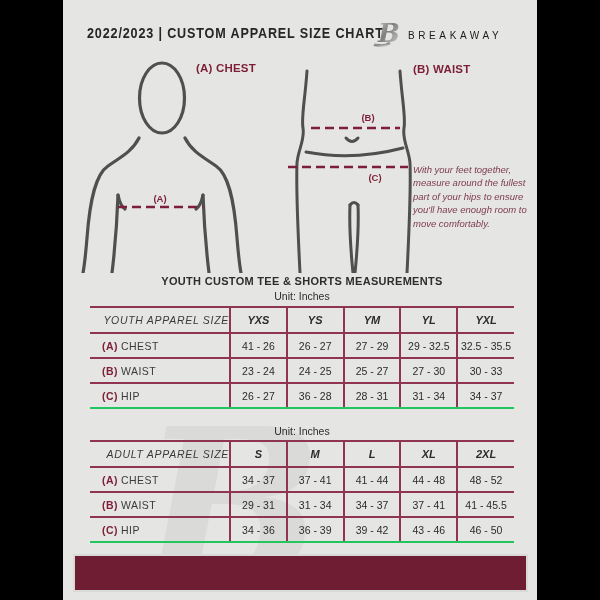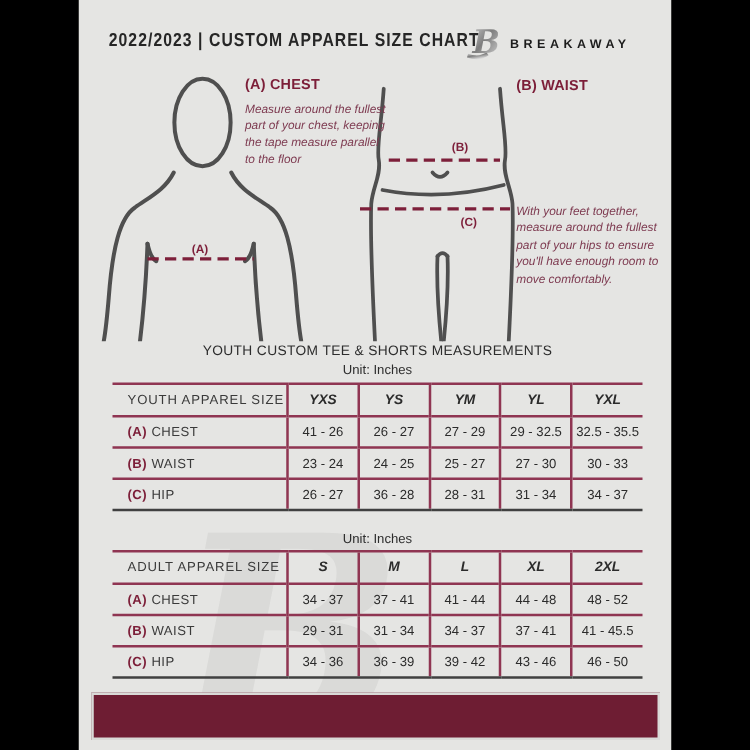--- a/index.html
+++ b/index.html
@@ -4,52 +4,52 @@
 <style>
   html,body{margin:0;padding:0;}
   .canvas{position:relative;width:600px;height:600px;background:#000;overflow:hidden;
           font-family:"Liberation Sans",sans-serif;}
   .flyer{position:absolute;left:63px;top:0;width:474px;height:600px;background:#e5e5e3;overflow:hidden;}
 
   
   .header-title{position:absolute;left:24px;top:24px;font-size:15px;font-weight:bold;
     color:#262626;letter-spacing:1px;transform:scaleX(0.84);transform-origin:left center;white-space:nowrap;}
   .brand{position:absolute;left:306px;top:18px;display:flex;align-items:center;gap:7px;}
-  .brand-name{font-size:10px;font-weight:bold;letter-spacing:3.6px;color:#1c1c1c;}
+  .brand-name{font-size:10px;font-weight:normal;letter-spacing:3.6px;color:#1c1c1c;}
 
   
   .guide{position:absolute;}
   .guide-heading{font-size:11.5px;font-weight:bold;color:#7c1e38;letter-spacing:0.2px;margin:0 0 7px 0;}
   .guide-body{font-size:9.5px;font-style:italic;color:#7e3b51;line-height:1.42;margin:0;}
   #guide-chest{left:133px;top:62px;width:116px;}
   #guide-waist{left:350px;top:63px;width:124px;}
   #guide-hips{left:350px;top:163px;width:124px;}
 
   .fig{position:absolute;}
   #torso-fig{left:10px;top:58px;}
   #lower-fig{left:215px;top:55px;}
 
   
   .section-title{position:absolute;left:27px;width:424px;text-align:center;font-size:11px;
-    font-weight:normal;color:#2d2d2d;letter-spacing:0.3px;}
+    font-weight:bold;color:#2d2d2d;letter-spacing:0.3px;}
   .unit-line{position:absolute;left:27px;width:424px;text-align:center;font-size:10.5px;
     color:#2d2d2d;}
   #youth-title{top:275px;} #youth-unit{top:290px;}
   #adult-title{top:410px;} #adult-unit{top:425px;}
 
   
   .size-table{position:absolute;left:27px;width:424px;border-collapse:collapse;table-layout:fixed;}
   #youth-table{top:306px;} #adult-table{top:440px;}
   .size-table col.c0{width:140px;}
   .size-table th,.size-table td{border-top:2px solid #8f3552;padding:0;height:23px;
     font-size:10.5px;color:#2b2b2b;background:transparent;}
   .size-table tr.hdr th{height:24px;}
-  .size-table tr:last-child td{border-bottom:2px solid #404040;}
+  .size-table tr:last-child td{border-bottom:2px solid #22c55e;}
   .size-table th:nth-child(n+2),.size-table td:nth-child(n+2){border-left:2px solid #8f3552;}
-  .size-table th.lbl{font-weight:normal;text-align:left;padding-left:12px;letter-spacing:0.7px;color:#3a3a3a;}
+  .size-table th.lbl{font-weight:normal;text-align:right;padding-left:12px;letter-spacing:0.7px;color:#3a3a3a;font-style:italic;}
   .size-table th.size{font-weight:bold;font-size:11px;text-align:center;font-style:italic;}
   .size-table td.lbl{text-align:left;padding-left:12px;color:#3a3a3a;letter-spacing:0.4px;}
   .size-table td.val{text-align:center;}
   .rowpfx{font-weight:bold;color:#7c1e38;}
 
   
   .footer-bar{position:absolute;left:10px;top:554px;width:455px;height:38px;background:#6e1d33;
     border:2px solid #d9d9d7;box-sizing:border-box;}
   .watermark{position:absolute;left:78px;top:400px;font-family:"DejaVu Serif",serif;
     font-style:italic;font-weight:bold;font-size:215px;line-height:1;color:rgba(90,90,90,0.08);}
@@ -106,21 +106,20 @@
         <path d="M80 150 C 81 174 79 198 77 218"></path>
       </g>
       <line x1="33" y1="73" x2="122" y2="73" stroke="#7d1f3a" stroke-width="2.6" stroke-dasharray="9 5"></line>
       <text x="90" y="66" text-anchor="middle" font-size="9.5" font-weight="bold" fill="#7d1f3a">(B)</text>
       <line x1="10" y1="112" x2="130" y2="112" stroke="#7d1f3a" stroke-width="2.6" stroke-dasharray="9 5"></line>
       <text x="97" y="126" text-anchor="middle" font-size="9.5" font-weight="bold" fill="#7d1f3a">(C)</text>
     </svg>
 
     <div id="guide-chest" class="guide">
       <p class="guide-heading">(A) CHEST</p>
-      <p class="guide-body">Measure around the fullest part of your chest, keeping the tape measure parallel to the floor</p>
     </div>
     <div id="guide-waist" class="guide">
       <p class="guide-heading">(B) WAIST</p>
     </div>
     <div id="guide-hips" class="guide">
       <p class="guide-body">With your feet together, measure around the fullest part of your hips to ensure you'll have enough room to move comfortably.</p>
     </div>
 
     <div id="youth-title" class="section-title">YOUTH CUSTOM TEE &amp; SHORTS MEASUREMENTS</div>
     <div id="youth-unit" class="unit-line">Unit: Inches</div>

